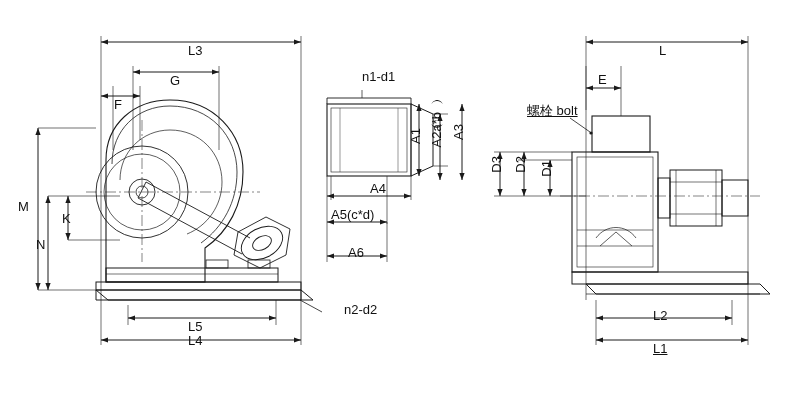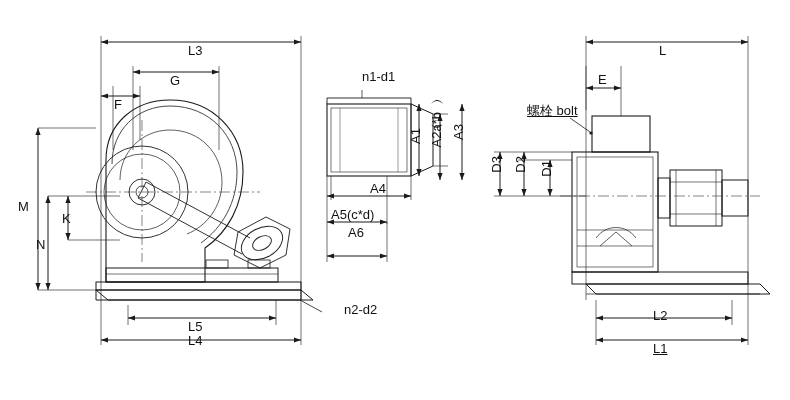--- a/index.html
+++ b/index.html
@@ -290,21 +290,21 @@
   <div class="lbl" style="left:188px;top:320px;">L5</div>
   <div class="lbl" style="left:188px;top:334px;">L4</div>
   <div class="lbl" style="left:344px;top:303px;">n2-d2</div>
 
   <div class="lbl" style="left:342px;top:70px;margin-left:20px;">n1-d1</div>
   <div class="lbl vert" style="left:409px;top:128px;">A1</div>
   <div class="lbl vert" style="left:430px;top:112px;">A2（a*b）</div>
   <div class="lbl vert" style="left:452px;top:124px;">A3</div>
   <div class="lbl" style="left:351px;top:182px;margin-left:19px;">A4</div>
   <div class="lbl" style="left:331px;top:208px;">A5(c*d)</div>
-  <div class="lbl" style="left:348px;top:226px;">A6</div>
+  <div class="lbl" style="left:348px;top:246px;">A6</div>
 
   <div class="lbl" style="left:527px;top:104px;text-decoration:underline;">螺栓 bolt</div>
   <div class="lbl" style="left:659px;top:44px;">L</div>
   <div class="lbl" style="left:598px;top:73px;">E</div>
   <div class="lbl vert" style="left:490px;top:156px;">D3</div>
   <div class="lbl vert" style="left:514px;top:156px;">D2</div>
   <div class="lbl vert" style="left:540px;top:160px;">D1</div>
   <div class="lbl" style="left:653px;top:309px;">L2</div>
   <div class="lbl" style="left:653px;top:342px;text-decoration:underline;">L1</div>
 

